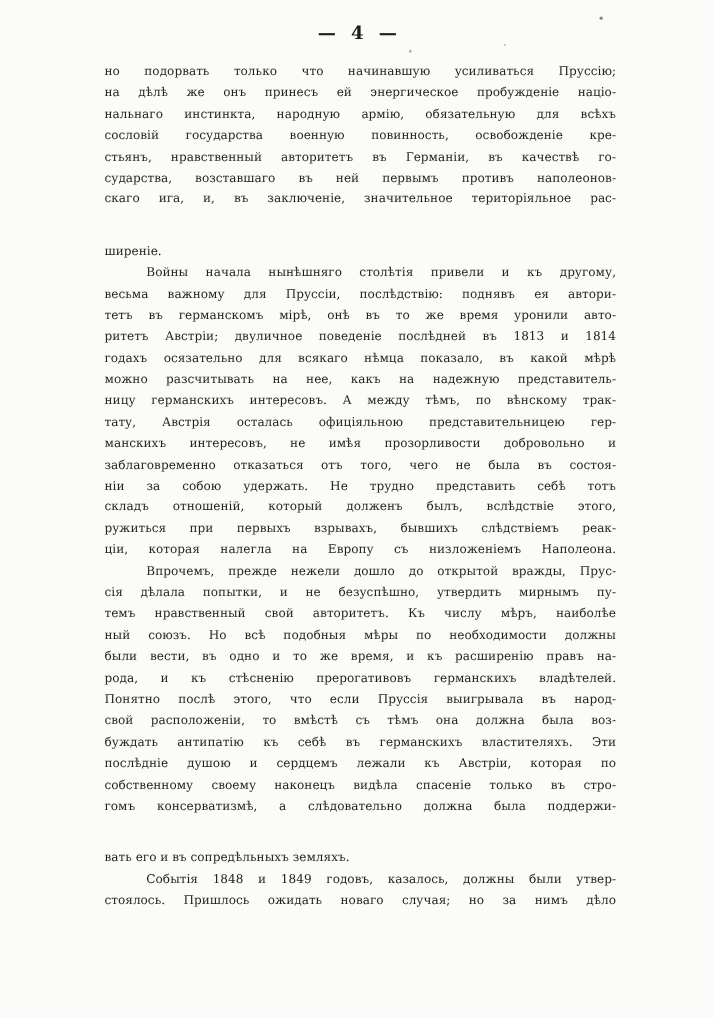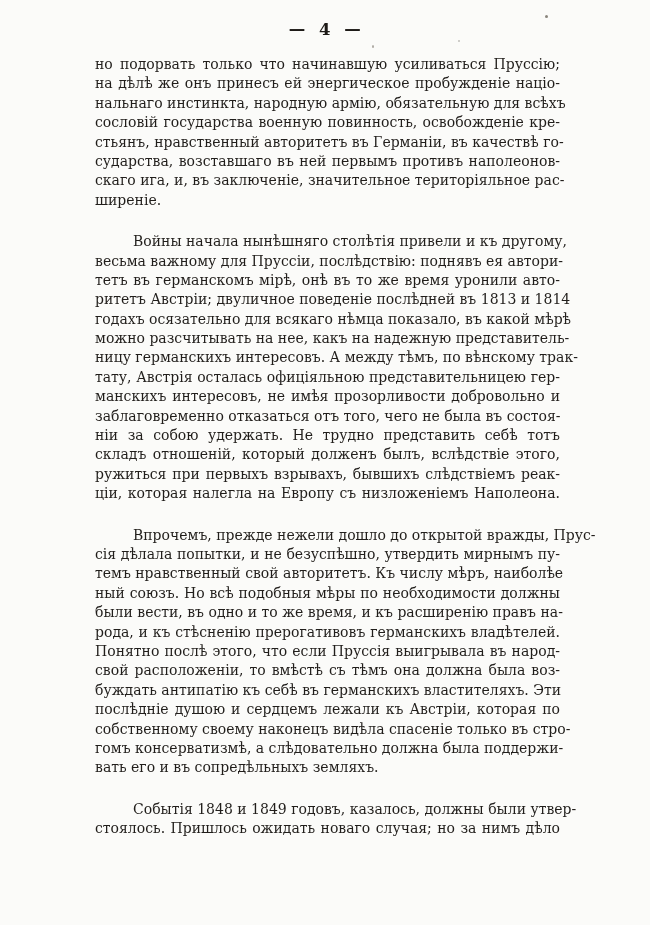--- a/index.html
+++ b/index.html
@@ -29,36 +29,36 @@
     font-weight: bold;
     letter-spacing: 0.5px;
     word-spacing: 7px;
     color: #1d1a17;
   }
   .text-block {
     position: absolute;
     left: 95px;
     top: 55px;
     width: 465px;
-    font-size: 14px;
+    font-size: 11px;
     line-height: 19.4px;
     color: #211e1b;
   }
   .line {
     height: 19.4px;
     white-space: nowrap;
     text-align: justify;
     text-align-last: justify;
   }
   .line.lastline {
     text-align-last: left;
+    margin-top: 28px;
   }
   .line.indent {
     text-indent: 38px;
-    margin-top: 22px;
   }
   .speck {
     position: absolute;
     background: #8a857d;
     border-radius: 50%;
   }
   .speck-1 { left: 545px; top: 15px; width: 3px; height: 3px; }
   .speck-2 { left: 372px; top: 45px; width: 2px; height: 3px; opacity: .7; }
   .speck-3 { left: 458px; top: 40px; width: 2px; height: 2px; opacity: .5; }
 </style>

